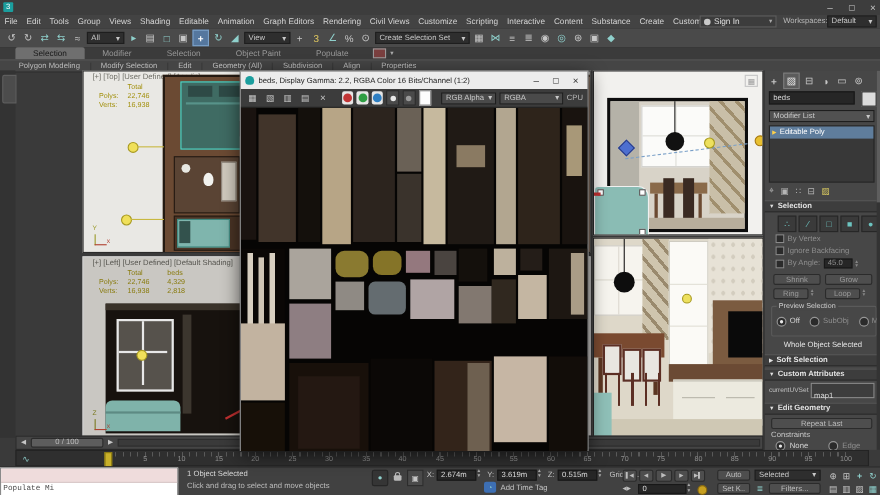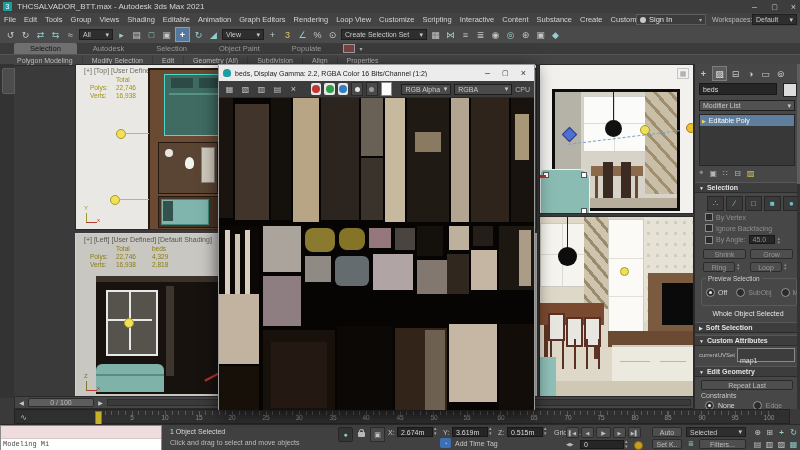--- a/index.html
+++ b/index.html
@@ -24,38 +24,37 @@
   .lockb::before{content:"";position:absolute;top:-3px;left:1px;width:3px;height:3px;border:1px solid #b9b9b9;border-bottom:none;border-radius:3px 3px 0 0}
   .vlab{font-size:7px;color:#6e6e66;white-space:nowrap}
   .sgrid{display:grid;grid-template-columns:26px 36px 30px;font-size:6.5px;color:#a3910f;line-height:8px}
   .subbtn{width:15px;height:13px;background:#3a3a3a;border:1px solid #272727;display:flex;align-items:center;justify-content:center;font-size:8px;color:#6cc4c0}
 </style>
 </head>
 <body>
 
 <div class="ab row" style="left:0;top:0;width:800px;height:13px;background:#3d3d3d;border-bottom:1px solid #2c2c2c">
   <span class="ab" style="left:3px;top:2px;width:9px;height:9px;background:#1b9e9e;color:#fff;font-size:7px;display:flex;align-items:center;justify-content:center;border-radius:1px">3</span>
-  <span class="ab" style="left:17px;top:2px;font-size:8px;color:#d4d4d4;white-space:nowrap">THCSALVADOR_BTT.max - Autodesk 3ds Max 2021</span>
   <span class="ab ic" style="left:748px;top:0">–</span>
   <span class="ab ic" style="left:768px;top:0;font-size:7px">▢</span>
   <span class="ab ic" style="left:787px;top:0">×</span>
 </div>
 
 <div class="ab row" style="left:0;top:13px;width:800px;height:13px;background:#434343;border-bottom:1px solid #2e2e2e">
   <span class="mi">File</span>
   <span class="mi">Edit</span>
   <span class="mi">Tools</span>
   <span class="mi">Group</span>
   <span class="mi">Views</span>
   <span class="mi">Shading</span>
   <span class="mi">Editable</span>
   <span class="mi">Animation</span>
   <span class="mi">Graph Editors</span>
   <span class="mi">Rendering</span>
-  <span class="mi">Loop View</span>
+  <span class="mi">Civil Views</span>
   <span class="mi">Customize</span>
   <span class="mi">Scripting</span>
   <span class="mi">Interactive</span>
   <span class="mi">Content</span>
   <span class="mi">Substance</span>
   <span class="mi">Create</span>
   <span class="mi">Custom Scripts</span>
   <span class="mi">Help</span>
   <div class="ab row" style="left:636px;top:1px;width:70px;height:11px;border:1px solid #5e5e5e;background:#3c3c3c;padding:0 3px;box-sizing:border-box;gap:3px">
     <span style="width:6px;height:6px;border-radius:50%;background:#c9c9c9;display:inline-block"></span>
@@ -105,21 +104,21 @@
   <span class="ic">≣</span>
   <span class="ic">◉</span>
   <span class="ic teal">◎</span>
   <span class="ic">⊛</span>
   <span class="ic">▣</span>
   <span class="ic teal">◆</span>
 </div>
 
 <div class="ab row" style="left:0;top:43px;width:800px;height:11px;background:#3b3b3b;padding-left:14px">
   <span style="background:#6f6f6f;color:#161616;font-size:7.5px;padding:1px 16px;border-radius:2px 2px 0 0">Selection</span>
-  <span style="color:#989898;font-size:7.5px;padding:1px 16px">Autodesk</span>
+  <span style="color:#989898;font-size:7.5px;padding:1px 16px">Modifier</span>
   <span style="color:#989898;font-size:7.5px;padding:1px 16px">Selection</span>
   <span style="color:#989898;font-size:7.5px;padding:1px 16px">Object Paint</span>
   <span style="color:#989898;font-size:7.5px;padding:1px 16px">Populate</span>
   <span style="width:10px;height:7px;background:#7a3f3f;border:1px solid #999;margin-left:6px"></span>
   <span style="color:#aaa;font-size:6px;margin-left:4px">▾</span>
 </div>
 <div class="ab row" style="left:0;top:54px;width:800px;height:10px;background:#454545;border-top:1px solid #555;border-bottom:1px solid #2b2b2b;padding-left:8px;gap:0">
   <span style="font-size:7px;color:#bdbdbd;padding:0 9px;border-right:1px solid #393939">Polygon Modeling</span>
   <span style="font-size:7px;color:#bdbdbd;padding:0 9px;border-right:1px solid #393939">Modify Selection</span>
   <span style="font-size:7px;color:#bdbdbd;padding:0 9px;border-right:1px solid #393939">Edit</span>
@@ -308,21 +307,21 @@
     <span class="tick" style="left:620px">80</span>
   <span class="tick" style="left:653px">85</span>
     <span class="tick" style="left:687px">90</span>
   <span class="tick" style="left:720px">95</span>
     <span class="tick" style="left:754px">100</span>
 </div>
 
 <div class="ab" style="left:0;top:424px;width:800px;height:26px;background:#414141;border-top:1px solid #2a2a2a">
   <div style="position:absolute;left:0;top:0;width:162px;height:26px;border:1px solid #8a8a8a;box-sizing:border-box;background:#fff">
     <div style="position:absolute;left:0;top:0;width:100%;height:12px;background:#efdcdc;border-bottom:1px solid #d8c8c8"></div>
-    <span style="position:absolute;left:2px;top:14px;font-family:'Liberation Mono','DejaVu Sans Mono',monospace;font-size:7px;color:#4a4a4a">Modeling Mi</span>
+    <span style="position:absolute;left:2px;top:14px;font-family:'Liberation Mono','DejaVu Sans Mono',monospace;font-size:7px;color:#4a4a4a">Populate Mi</span>
   </div>
   <span style="position:absolute;left:170px;top:3px;font-size:7px;color:#d8d8d8">1 Object Selected</span>
   <span style="position:absolute;left:170px;top:14px;font-size:7px;color:#bcbcbc">Click and drag to select and move objects</span>
   <span class="ic teal" style="position:absolute;left:338px;top:2px;font-size:7px;background:#353535;border:1px solid #262626;border-radius:2px">●</span>
   <span class="lockb" style="position:absolute;left:358px;top:7px"></span>
   <span class="ic" style="position:absolute;left:370px;top:2px;font-size:7px;background:#4a4a4a;border:1px solid #2c2c2c">▣</span>
   <span style="position:absolute;left:388px;top:4px;font-size:7px;color:#c6c6c6">X:</span>
   <div class="fld" style="position:absolute;left:397px;top:2px;width:36px;height:10px">
       <span>2.674m</span>
     </div>

